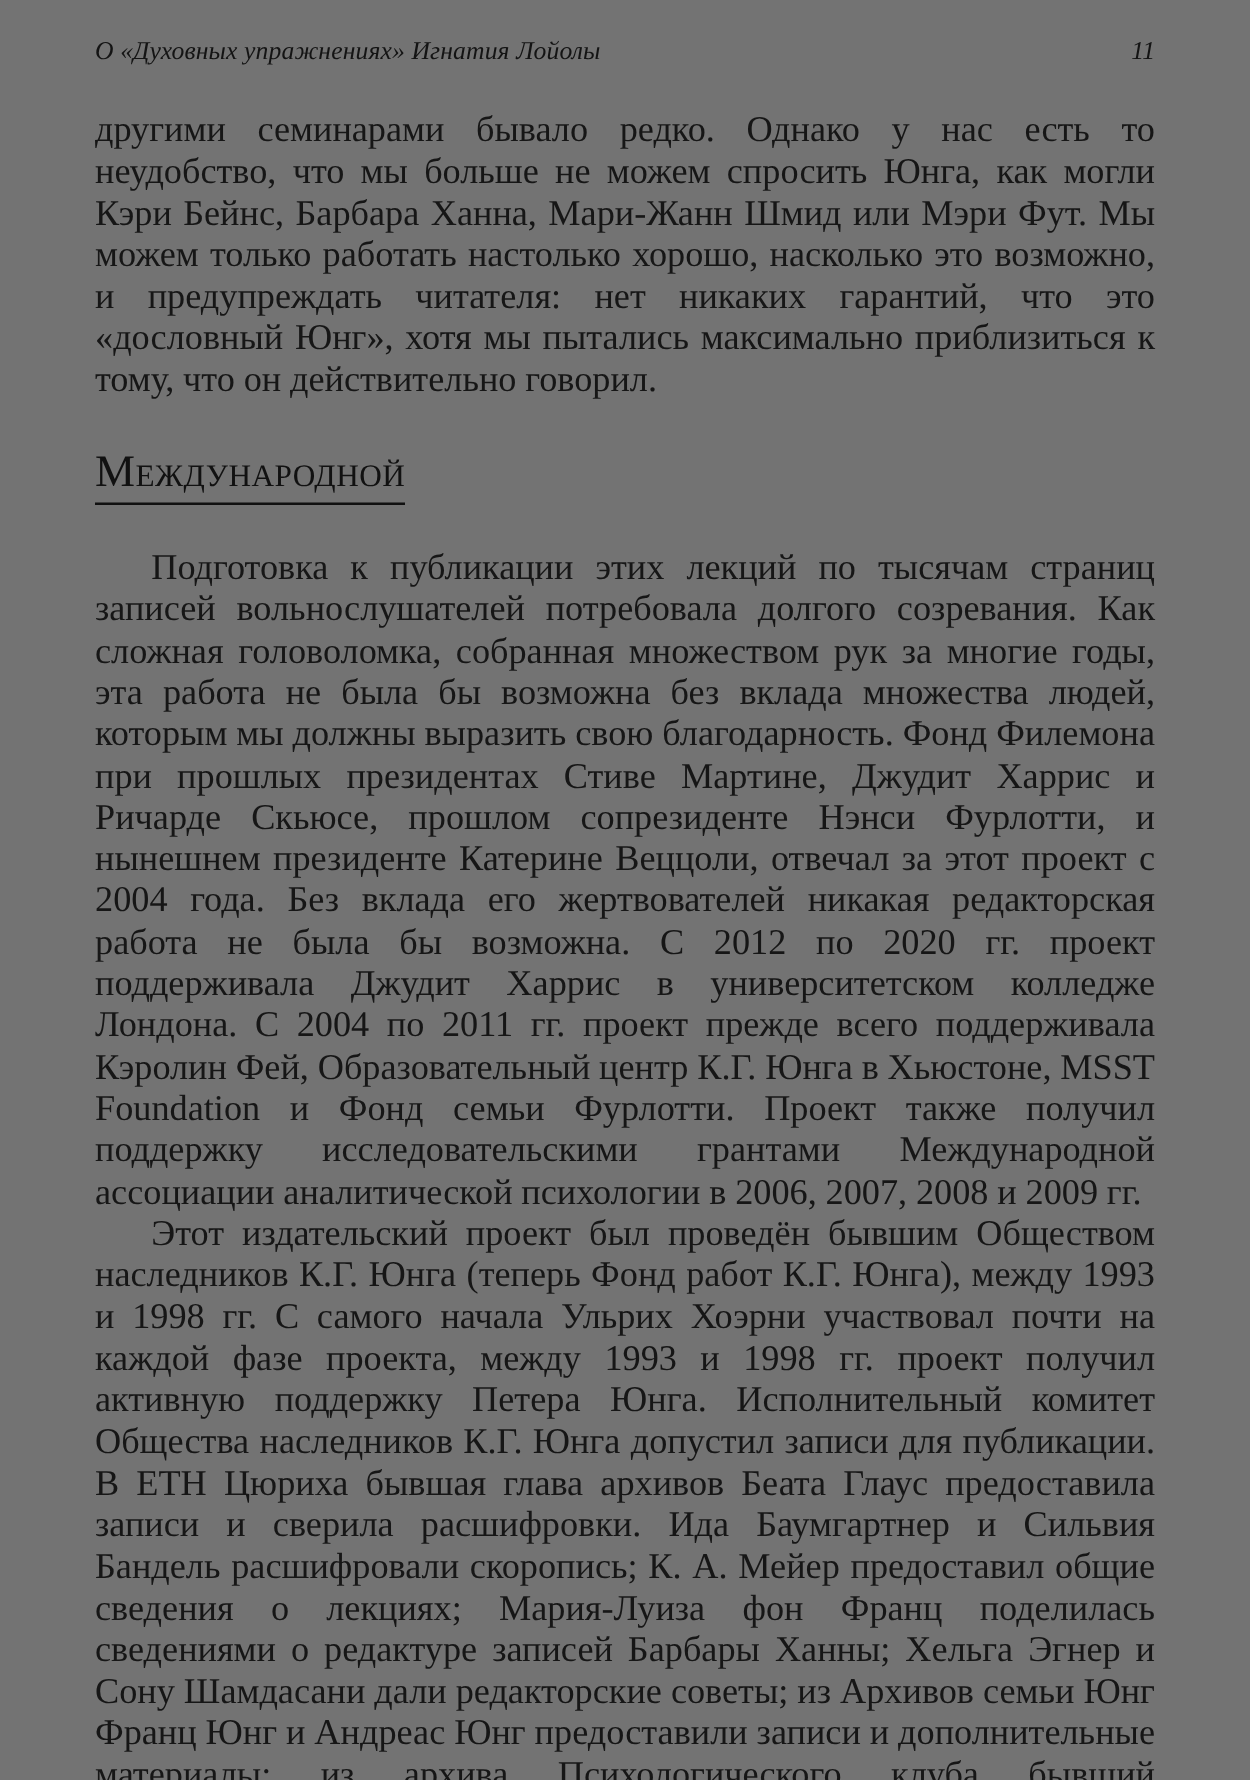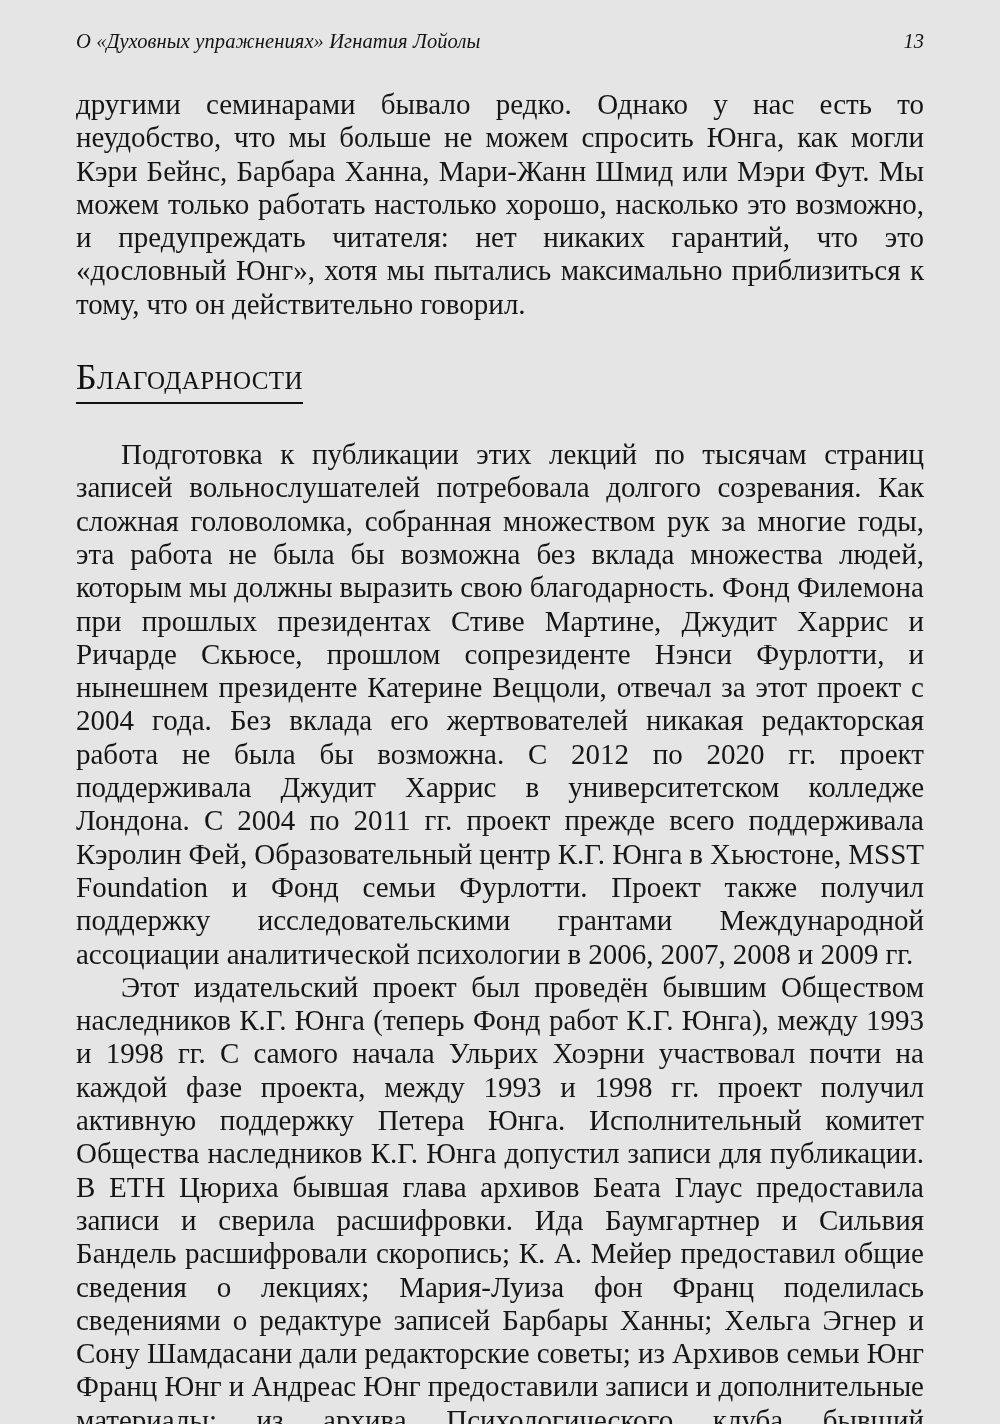--- a/index.html
+++ b/index.html
@@ -6,21 +6,21 @@
   html, body {
     margin: 0;
     padding: 0;
     background: #ffffff;
   }
 
   .page {
     position: relative;
     width: 1000px;
     height: 1424px;
-    background: #e5e5e5;
+    background: #737373;
     box-sizing: border-box;
     overflow: hidden;
     font-family: "Liberation Serif", "DejaVu Serif", serif;
     color: #1a1a1a;
   }
 
   
   .running-head {
     position: absolute;
     top: 30px;
@@ -95,29 +95,29 @@
     margin-top: 0;
   }
 </style>
 </head>
 <body>
 
 <div class="page">
 
   <div class="running-head">
     <span class="running-head-title">О «Духовных упражнениях» Игнатия Лойолы</span>
-    <span class="running-head-folio">13</span>
+    <span class="running-head-folio">11</span>
   </div>
 
   <div class="text-block">
 
     <p class="para no-indent">другими семинарами бывало редко. Однако у нас есть то неудобство, что мы больше не можем спросить Юнга, как могли Кэри Бейнс, Барбара Ханна, Мари-Жанн Шмид или Мэри Фут. Мы можем только работать настолько хорошо, насколько это возможно, и предупреждать читателя: нет никаких гарантий, что это «дословный Юнг», хотя мы пытались максимально приблизиться к тому, что он действительно говорил.</p>
 
     <div class="heading-wrap">
-      <h2 class="section-heading">Благодарности</h2>
+      <h2 class="section-heading">Международной</h2>
     </div>
 
     <p class="para para-spacer-top">Подготовка к публикации этих лекций по тысячам страниц записей вольнослушателей потребовала долгого созревания. Как сложная головоломка, собранная множеством рук за многие годы, эта работа не была бы возможна без вклада множества людей, которым мы должны выразить свою благодарность. Фонд Филемона при прошлых президентах Стиве Мартине, Джудит Харрис и Ричарде Скьюсе, прошлом сопрезиденте Нэнси Фурлотти, и нынешнем президенте Катерине Веццоли, отвечал за этот проект с 2004 года. Без вклада его жертвователей никакая редакторская работа не была бы возможна. С 2012 по 2020 гг. проект поддерживала Джудит Харрис в университетском колледже Лондона. С 2004 по 2011 гг. проект прежде всего поддерживала Кэролин Фей, Образовательный центр К.Г. Юнга в Хьюстоне, MSST Foundation и Фонд семьи Фурлотти. Проект также получил поддержку исследовательскими грантами Международной ассоциации аналитической психологии в 2006, 2007, 2008 и 2009 гг.</p>
 
     <p class="para">Этот издательский проект был проведён бывшим Обществом наследников К.Г. Юнга (теперь Фонд работ К.Г. Юнга), между 1993 и 1998 гг. С самого начала Ульрих Хоэрни участвовал почти на каждой фазе проекта, между 1993 и 1998 гг. проект получил активную поддержку Петера Юнга. Исполнительный комитет Общества наследников К.Г. Юнга допустил записи для публикации. В ETH Цюриха бывшая глава архивов Беата Глаус предоставила записи и сверила расшифровки. Ида Баумгартнер и Сильвия Бандель расшифровали скоропись; К. А. Мейер предоставил общие сведения о лекциях; Мария-Луиза фон Франц поделилась сведениями о редактуре записей Барбары Ханны; Хельга Эгнер и Сону Шамдасани дали редакторские советы; из Архивов семьи Юнг Франц Юнг и Андреас Юнг предоставили записи и дополнительные материалы; из архива Психологического клуба бывший председатель Альфред Риби и библиотекарь Гудрун Зеель предоставили записи лекций; Сону Шамдасани нашёл записи Люси Штуц-Мейер. Рольф Ауф дер Маур и Лео ла Роса предоставили юридические советы и устроили контракты.</p>
 
   </div>
 
 </div>
 

